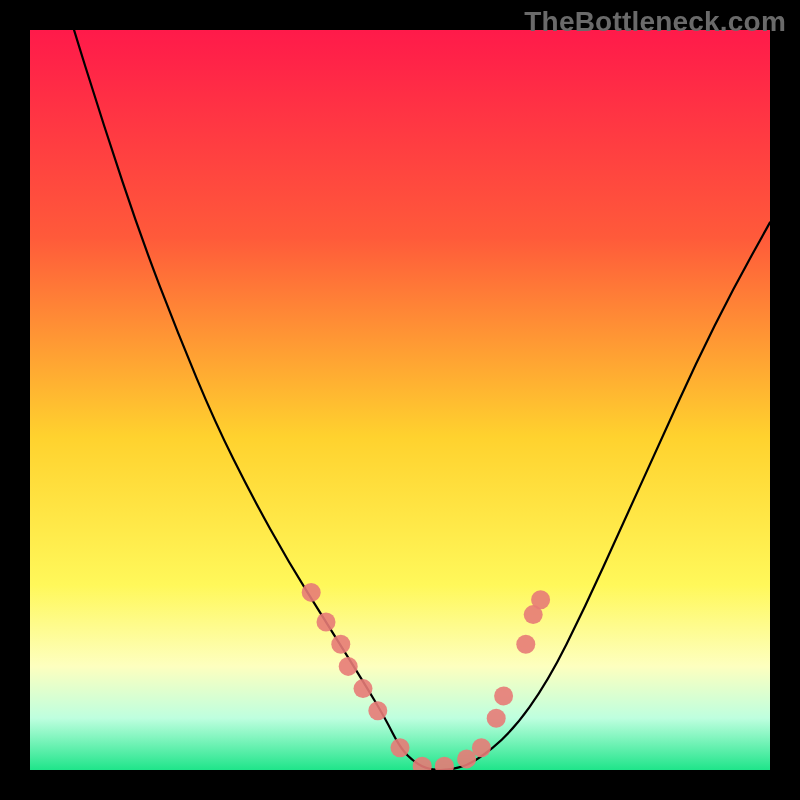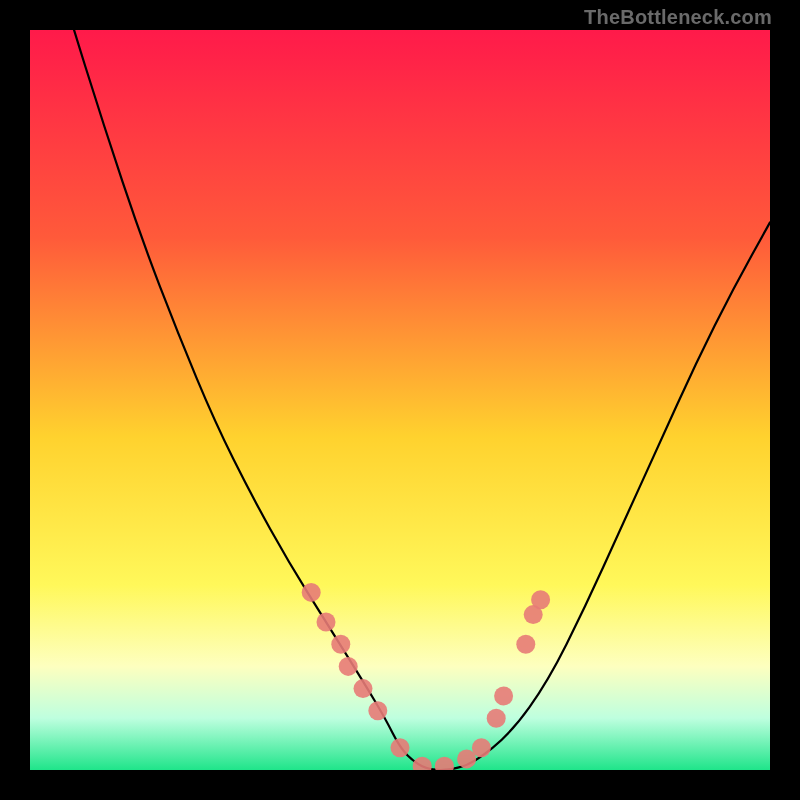--- a/index.html
+++ b/index.html
@@ -7,23 +7,23 @@
     padding: 0;
     width: 800px;
     height: 800px;
     background: #000;
     position: relative;
     overflow: hidden;
   }
   .watermark {
     position: absolute;
     top: 6px;
-    right: 28px;
+    right: 14px;
     font-family: Arial, Helvetica, sans-serif;
-    font-size: 20px;
+    font-size: 28px;
     font-weight: bold;
     color: #6a6a6a;
     letter-spacing: 0.2px;
     z-index: 5;
   }
   .plot-area {
     position: absolute;
     left: 30px;
     top: 30px;
     width: 740px;

